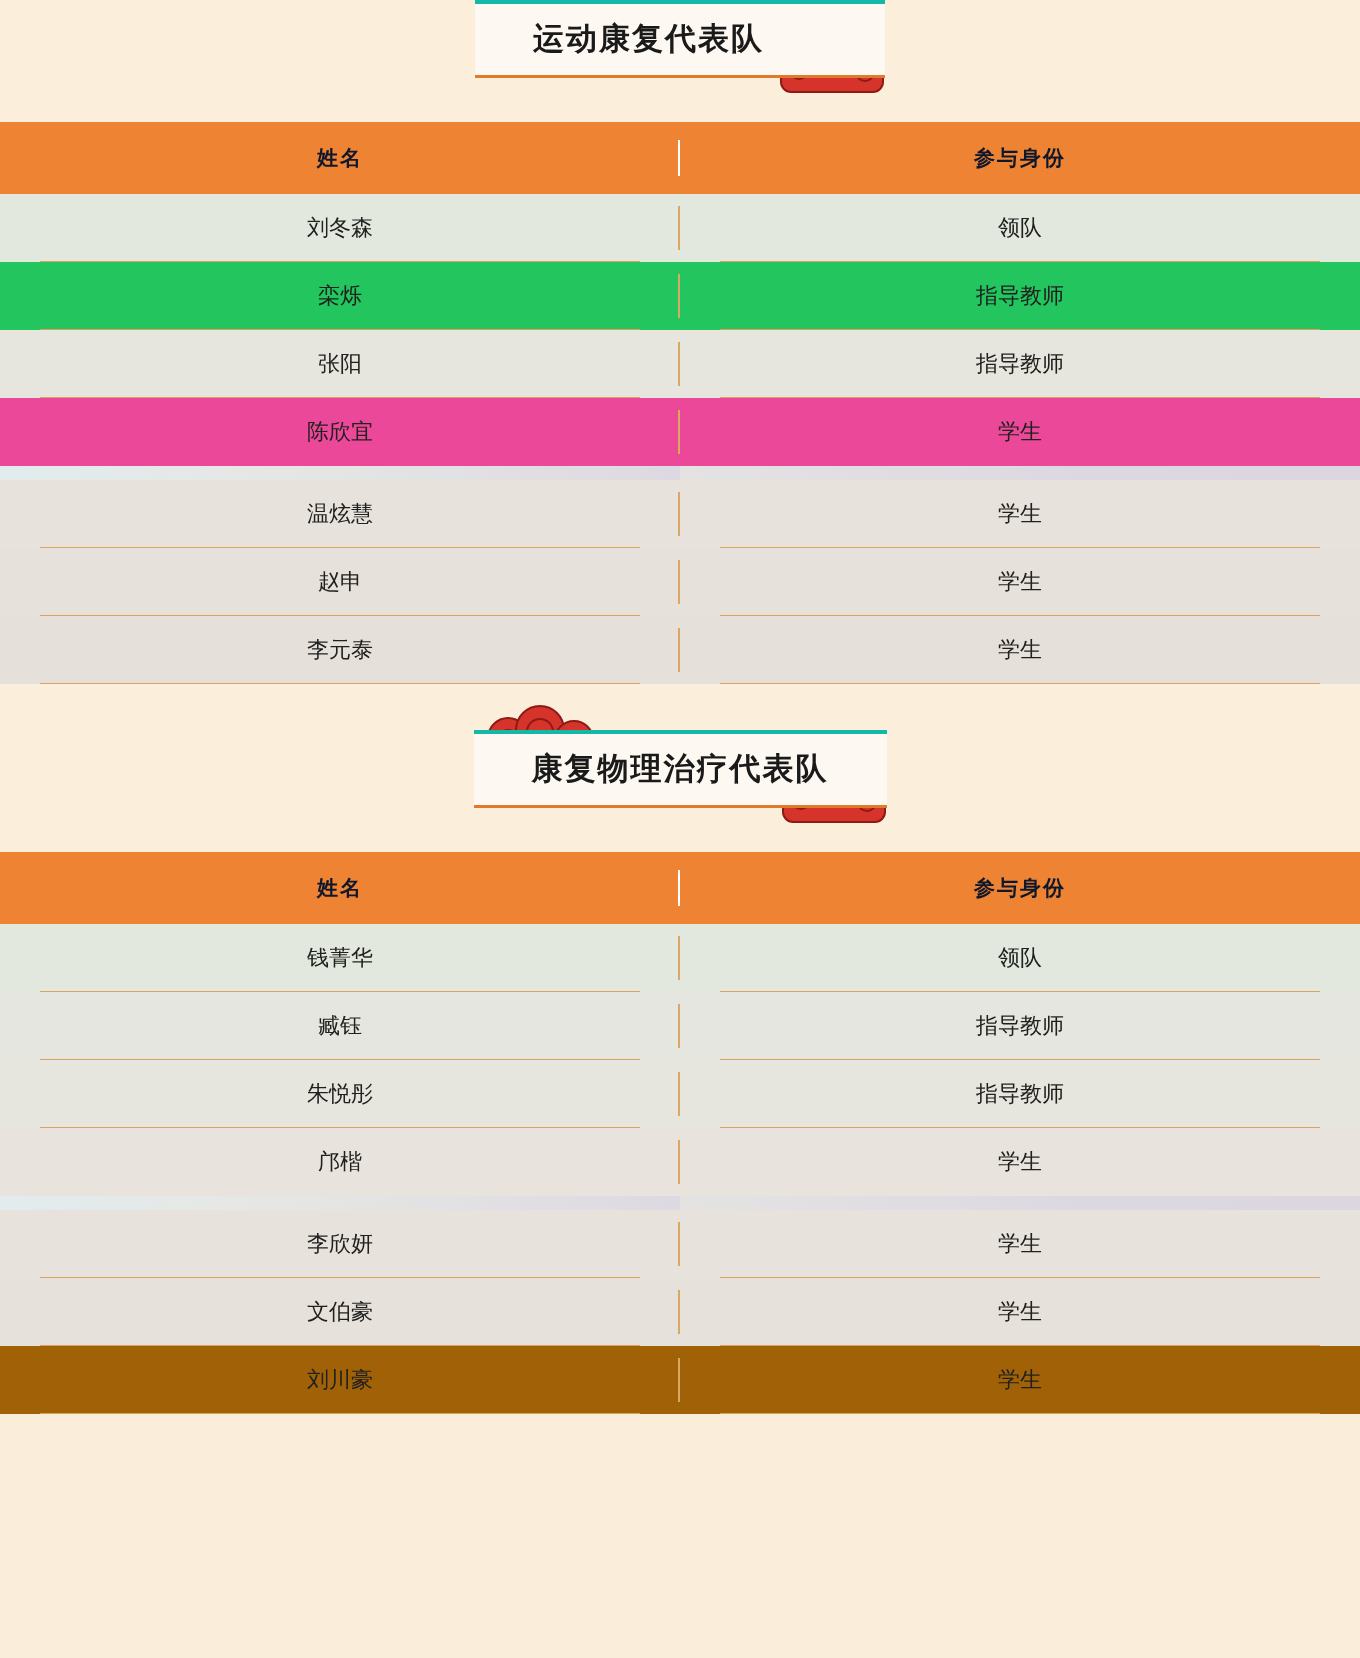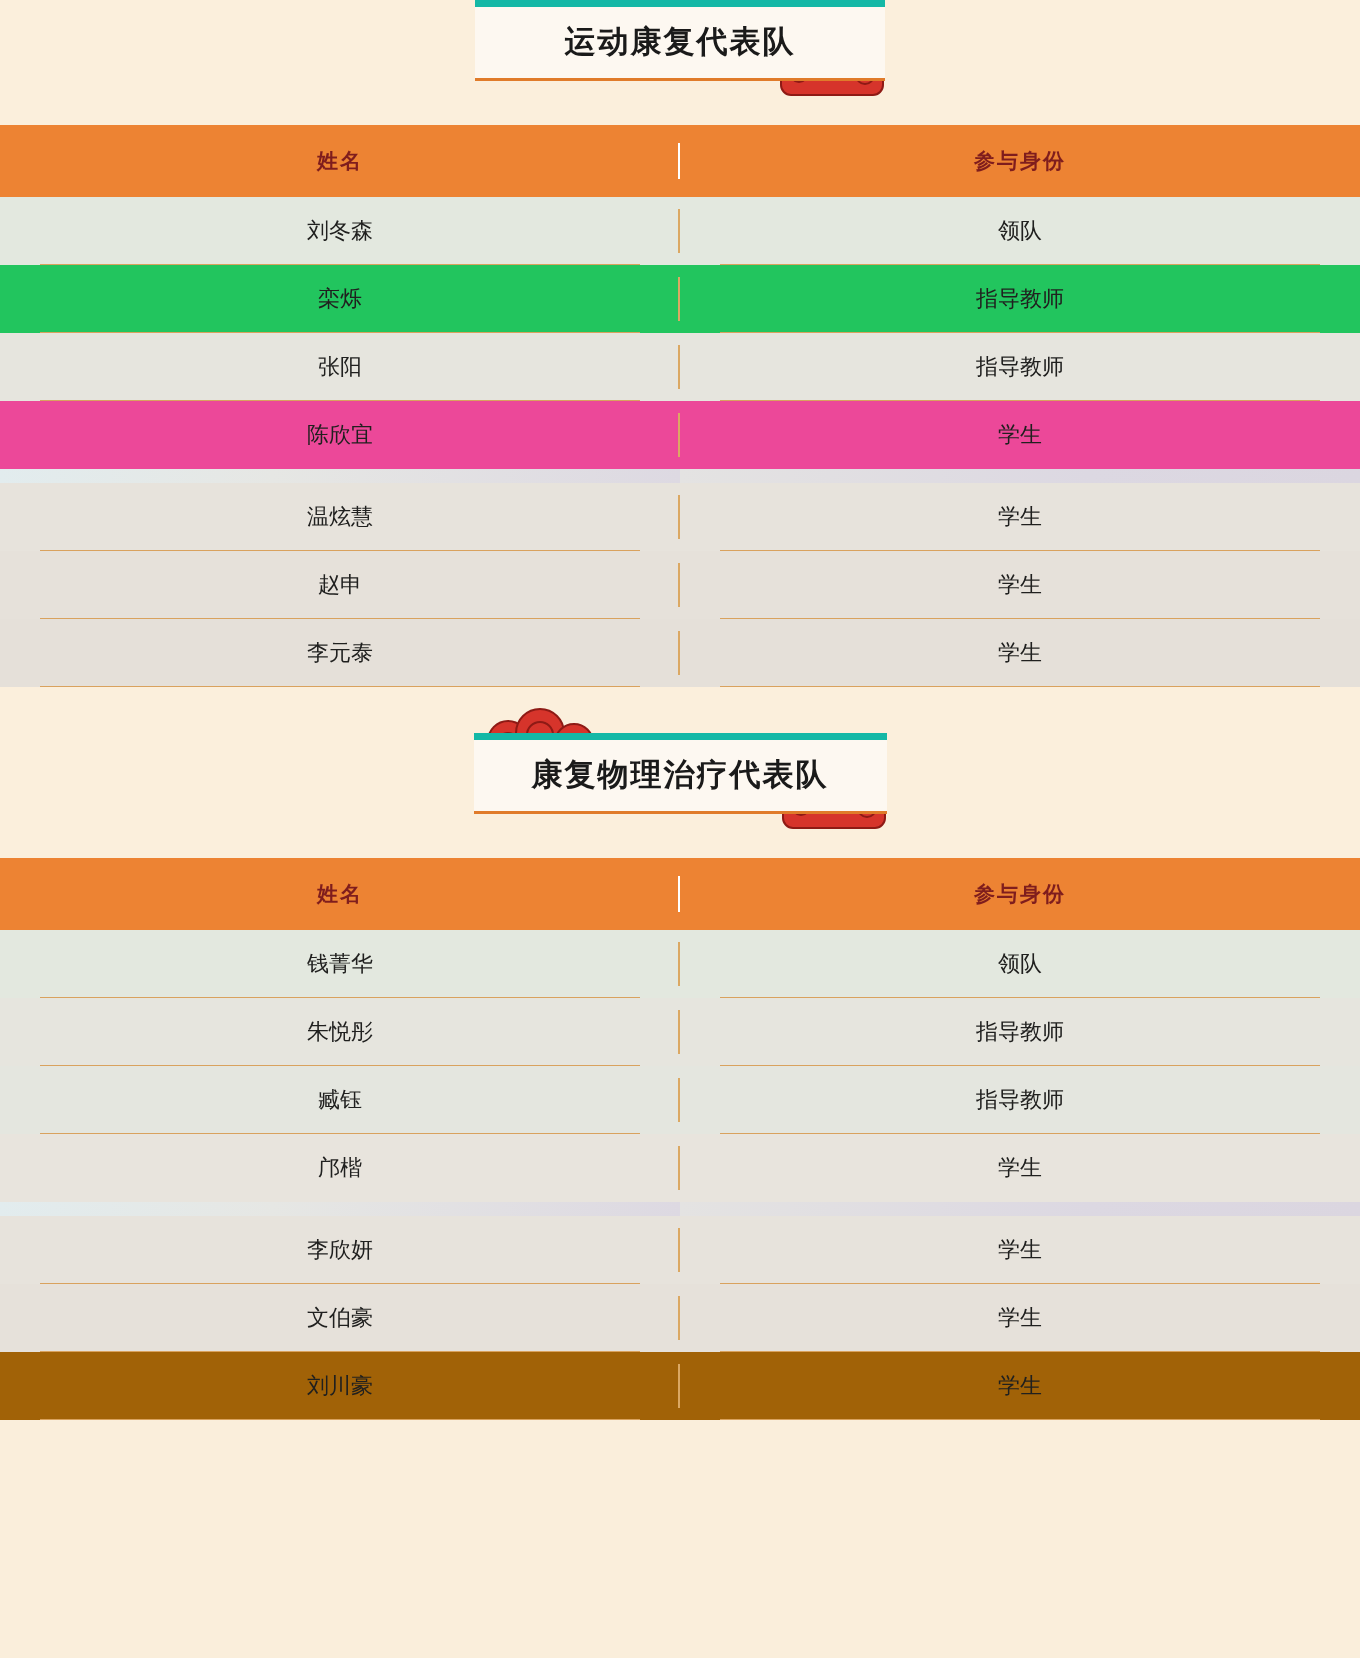--- a/index.html
+++ b/index.html
@@ -24,25 +24,25 @@
   
   .banner-wrap {
     position: relative;
     display: flex;
     justify-content: center;
     align-items: flex-start;
   }
   .banner {
     position: relative;
     background: #fdf8f1;
-    border-top: 7px solid #14b8a6;
+    border-top: 4px solid #14b8a6;
     border-bottom: 3px solid #e07b2a;
     padding: 16px 58px 18px 58px;
     min-width: 410px;
-    text-align: center;
+    text-align: left;
     z-index: 2;
   }
   .banner-title {
     font-size: 31px;
     font-weight: bold;
     color: #1a1a1a;
     letter-spacing: 2px;
     line-height: 1.2;
     white-space: nowrap;
   }
@@ -55,21 +55,21 @@
   .cloud svg { display: block; }
 
   
   .tbl {
     width: 100%;
     border-collapse: collapse;
     table-layout: fixed;
   }
   .tbl thead th {
     background: #ed8333;
-    color: #7f1d1d;
+    color: #0f172a;
     font-size: 21px;
     font-weight: bold;
     letter-spacing: 2px;
     padding: 22px 0;
     position: relative;
   }
   .tbl thead th.col-name::after {
     content: "";
     position: absolute;
     right: 0;
@@ -264,28 +264,28 @@
         <tr>
           <th class="col-name">姓名</th>
           <th class="col-role">参与身份</th>
         </tr>
       </thead>
       <tbody>
         <tr class="has-rule" style="background:#e3e8df;">
           <td class="col-name">钱菁华</td>
           <td class="col-role">领队</td>
         </tr>
+        <tr class="has-rule" style="background:#e4e6df;">
+          <td class="col-name">臧钰</td>
+          <td class="col-role">指导教师</td>
+        </tr>
         <tr class="has-rule" style="background:#e6e5de;">
           <td class="col-name">朱悦彤</td>
           <td class="col-role">指导教师</td>
         </tr>
-        <tr class="has-rule" style="background:#e4e6df;">
-          <td class="col-name">臧钰</td>
-          <td class="col-role">指导教师</td>
-        </tr>
         <tr style="background:#e8e4dd;">
           <td class="col-name">邝楷</td>
           <td class="col-role">学生</td>
         </tr>
         <tr class="gap-row">
           <td style="background:linear-gradient(90deg,#e2ecee 0%,#e6e7e4 40%,#ddd9e2 100%);"></td>
           <td style="background:linear-gradient(90deg,#e4e3e2 0%,#dcd8e2 60%,#dbd6e0 100%);"></td>
         </tr>
         <tr class="has-rule" style="background:#e7e3dc;">
           <td class="col-name">李欣妍</td>

